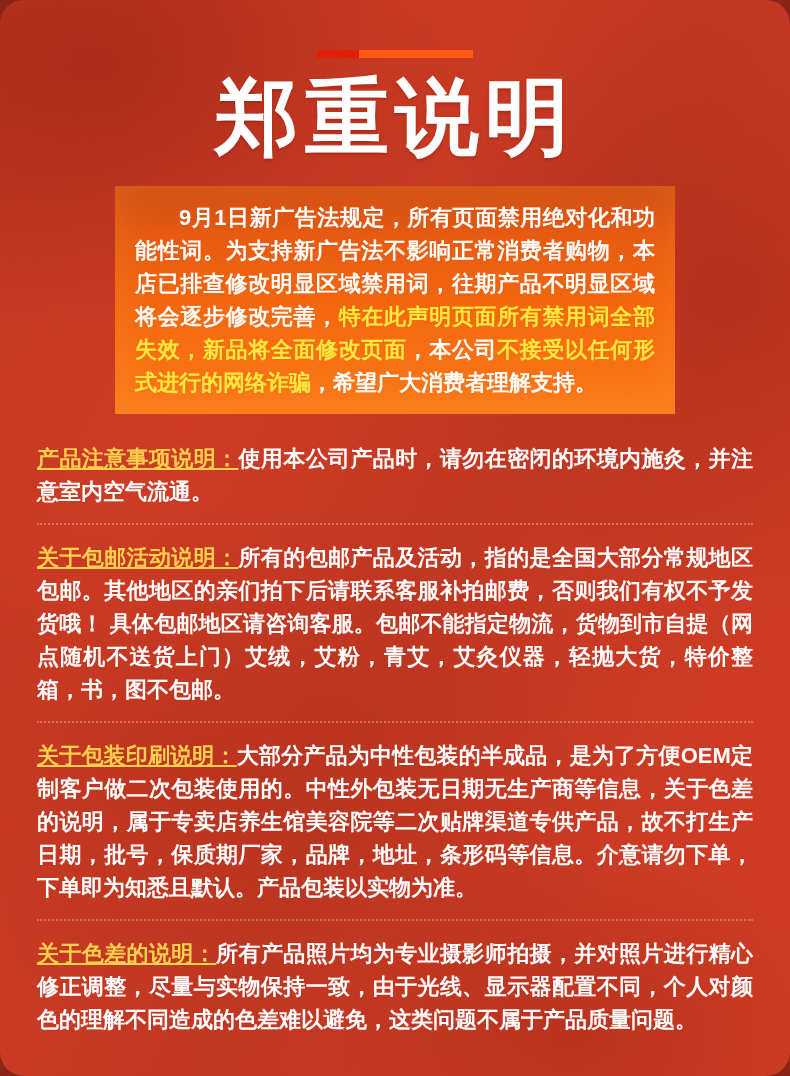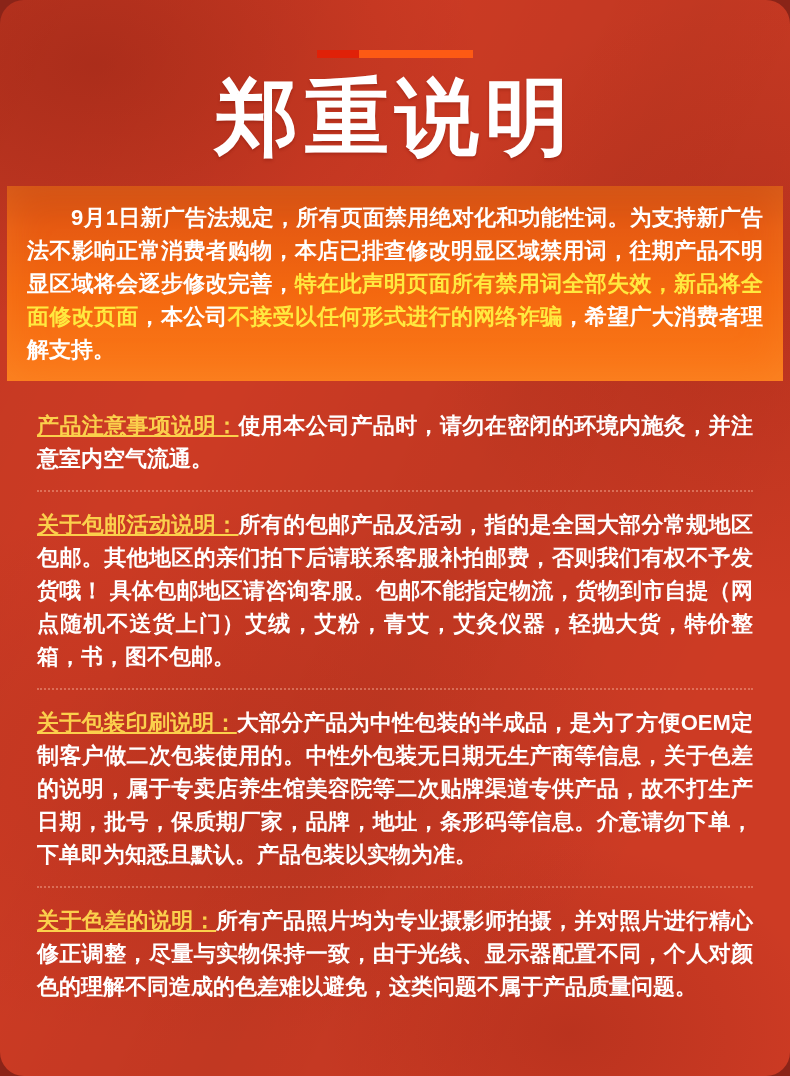--- a/index.html
+++ b/index.html
@@ -59,21 +59,21 @@
   }
   .sub-line .u-wrap::after {
     content: "";
     position: absolute;
     left: 0; right: 0; bottom: 1px;
     height: 3px;
     background: #ffdf45;
   }
 
   .notice-box {
-    width: 776px;
+    width: 560px;
     margin: 24px auto 0 auto;
     padding: 15px 20px;
     min-height: 164px;
     background: linear-gradient(180deg, #cf4c12 0%, #e75b12 22%, #f4680f 55%, #fb7a1a 100%);
     box-shadow: inset 0 0 40px rgba(255,160,60,0.25);
     color: #ffffff;
     font-size: 22px;
     line-height: 33px;
     text-align: justify;
   }

